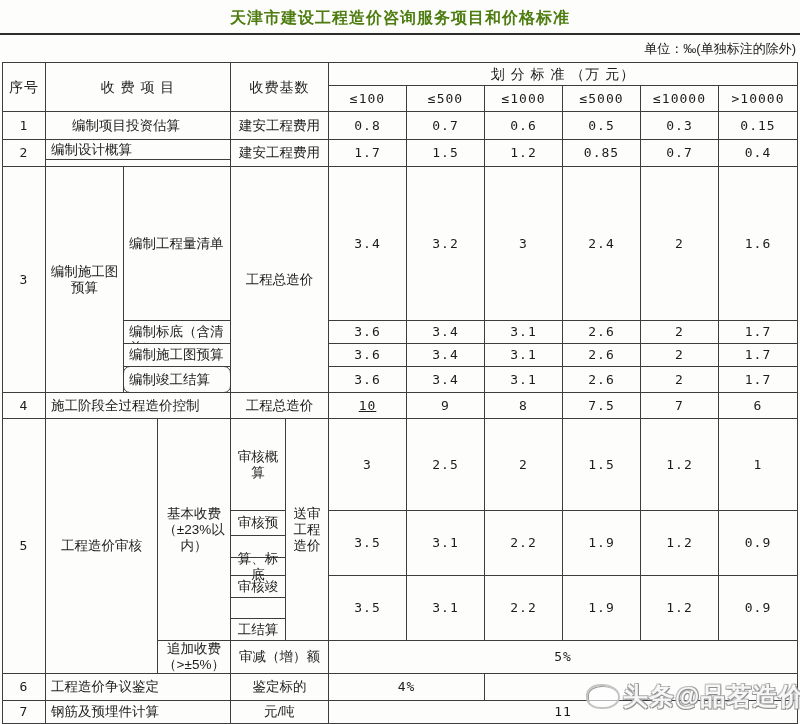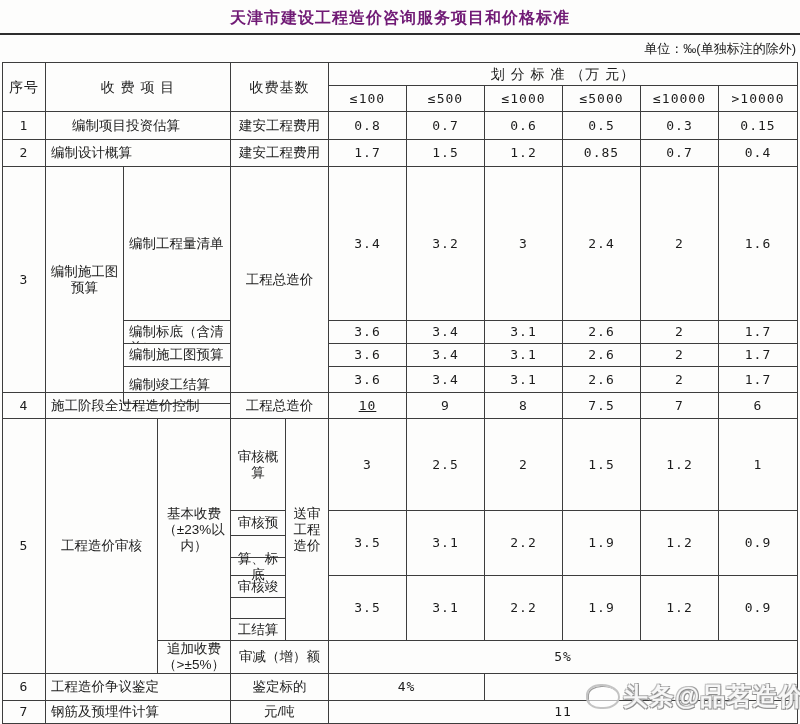--- a/index.html
+++ b/index.html
@@ -1,19 +1,19 @@
 <!DOCTYPE html>
 <html><head>
 <meta charset="utf-8">
 <style>
   html,body{margin:0;padding:0;}
   body{background:#e9e9e9;font-family:"Liberation Sans",sans-serif;}
   #page{position:relative;width:800px;height:724px;background:#fdfdfc;overflow:hidden;margin:0;}
   .doc-title{position:absolute;left:0;top:8px;width:800px;text-align:center;
-    font-size:16px;font-weight:bold;color:#701a75;letter-spacing:1px;}
+    font-size:16px;font-weight:bold;color:#4d7c0f;letter-spacing:1px;}
   .title-rule{position:absolute;left:0;top:33px;width:800px;height:2px;background:#2d2d2d;}
   .unit-note{position:absolute;right:4px;top:40px;font-size:13px;color:#1c1c1c;margin-left:48px;}
   .cell{position:absolute;box-sizing:border-box;border:1px solid #3d3d3d;
     display:flex;align-items:center;justify-content:center;text-align:center;
     font-size:13.5px;color:#1c1c1c;line-height:16px;padding:1px 2px;}
   .left{justify-content:flex-start;text-align:left;padding-left:5px;}
   .num{font-family:"DejaVu Sans Mono",monospace;font-size:13px;letter-spacing:1px;}
   .hdr{font-size:14px;letter-spacing:1px;}
   .clip{align-items:flex-start;overflow:hidden;padding-top:3px;}
   .watermark{position:absolute;left:586px;top:680px;display:flex;align-items:center;gap:3px;opacity:0.95;}
@@ -46,35 +46,35 @@
   <div class="cell left" style="left:45px;top:111px;width:186px;height:29px;padding-left:26px;">编制项目投资估算</div>
   <div class="cell" style="left:230px;top:111px;width:99px;height:29px;">建安工程费用</div>
   <div class="cell num" style="left:328px;top:111px;width:79px;height:29px;">0.8</div>
   <div class="cell num" style="left:406px;top:111px;width:79px;height:29px;">0.7</div>
   <div class="cell num" style="left:484px;top:111px;width:79px;height:29px;">0.6</div>
   <div class="cell num" style="left:562px;top:111px;width:79px;height:29px;">0.5</div>
   <div class="cell num" style="left:640px;top:111px;width:79px;height:29px;">0.3</div>
   <div class="cell num" style="left:718px;top:111px;width:80px;height:29px;">0.15</div>
 
   <div class="cell num" style="left:2px;top:139px;width:44px;height:28px;">2</div>
-  <div class="cell left" style="left:45px;top:139px;width:186px;height:28px;">编制设计概算</div>
+  <div class="cell left" style="left:45px;top:139px;width:186px;height:21px;">编制设计概算</div>
   <div class="cell" style="left:230px;top:139px;width:99px;height:28px;">建安工程费用</div>
   <div class="cell num" style="left:328px;top:139px;width:79px;height:28px;">1.7</div>
   <div class="cell num" style="left:406px;top:139px;width:79px;height:28px;">1.5</div>
   <div class="cell num" style="left:484px;top:139px;width:79px;height:28px;">1.2</div>
   <div class="cell num" style="left:562px;top:139px;width:79px;height:28px;">0.85</div>
   <div class="cell num" style="left:640px;top:139px;width:79px;height:28px;">0.7</div>
   <div class="cell num" style="left:718px;top:139px;width:80px;height:28px;">0.4</div>
 
   <div class="cell num" style="left:2px;top:166px;width:44px;height:227px;">3</div>
   <div class="cell" style="left:45px;top:166px;width:79px;height:227px;">编制施工图预算</div>
   <div class="cell left" style="left:123px;top:166px;width:108px;height:155px;">编制工程量清单</div>
   <div class="cell left clip" style="left:123px;top:320px;width:108px;height:24px;">编制标底（含清单）</div>
   <div class="cell left" style="left:123px;top:343px;width:108px;height:24px;">编制施工图预算</div>
-  <div class="cell left" style="left:123px;top:366px;width:108px;height:38px;">编制竣工结算</div>
+  <div class="cell left" style="left:123px;top:366px;width:108px;height:27px;border-radius:7px;">编制竣工结算</div>
   <div class="cell" style="left:230px;top:166px;width:99px;height:227px;">工程总造价</div>
   <div class="cell num" style="left:328px;top:166px;width:79px;height:155px;">3.4</div>
   <div class="cell num" style="left:406px;top:166px;width:79px;height:155px;">3.2</div>
   <div class="cell num" style="left:484px;top:166px;width:79px;height:155px;">3</div>
   <div class="cell num" style="left:562px;top:166px;width:79px;height:155px;">2.4</div>
   <div class="cell num" style="left:640px;top:166px;width:79px;height:155px;">2</div>
   <div class="cell num" style="left:718px;top:166px;width:80px;height:155px;">1.6</div>
   <div class="cell num" style="left:328px;top:320px;width:79px;height:24px;">3.6</div>
   <div class="cell num" style="left:406px;top:320px;width:79px;height:24px;">3.4</div>
   <div class="cell num" style="left:484px;top:320px;width:79px;height:24px;">3.1</div>

